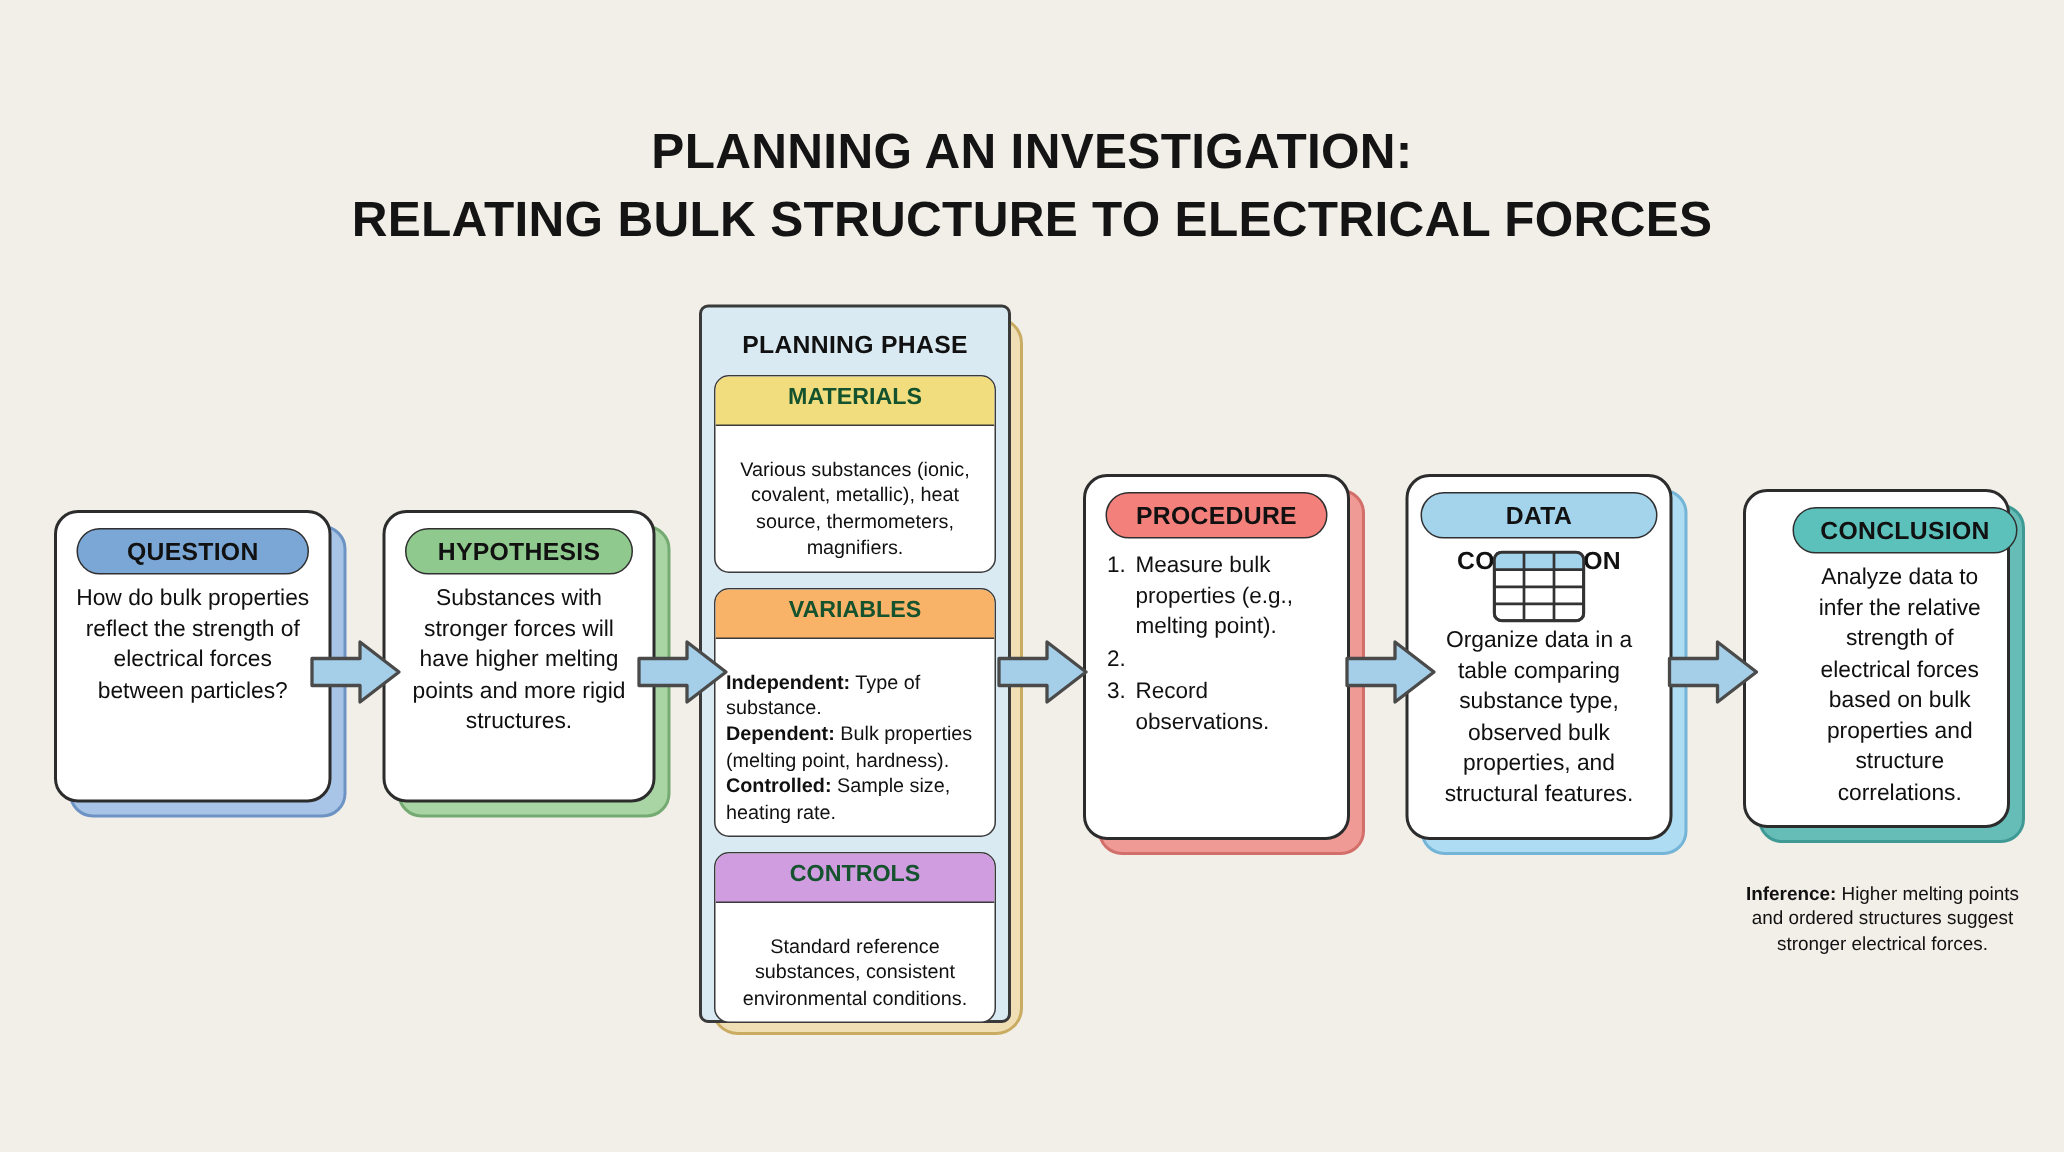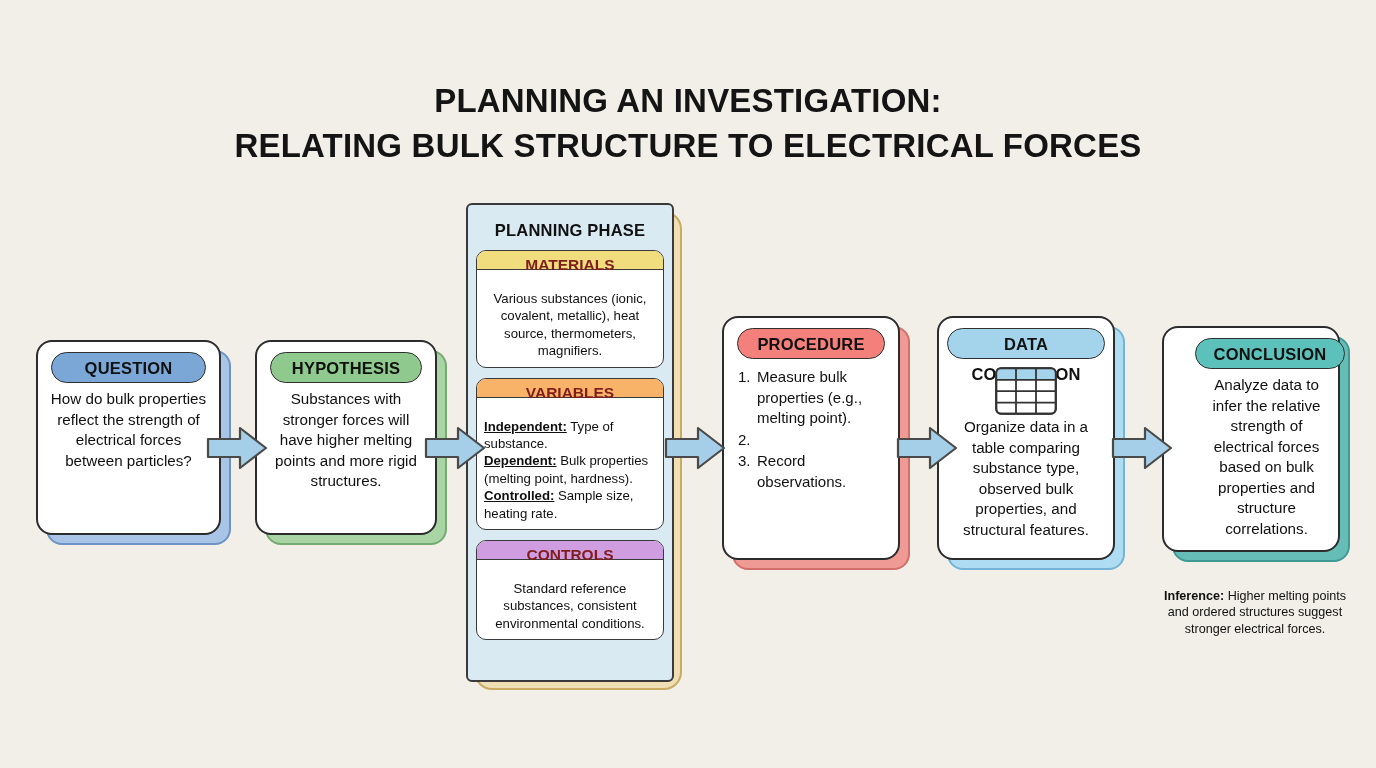--- a/index.html
+++ b/index.html
@@ -108,33 +108,33 @@
     background: #ffffff;
     border: 1.6px solid #3a3a3a;
     border-radius: 10px;
     overflow: hidden;
   }
   .subcard-header {
     text-align: center;
     font-size: 15.5px;
     font-weight: bold;
     line-height: 28px;
-    height: 19px;
+    height: 33px;
     border-bottom: 1.6px solid #3a3a3a;
-    color: #7f1d1d;
+    color: #14532d;
   }
   .subcard-body {
     padding: 20px 7px 7px 7px;
     font-size: 13.2px;
     line-height: 17.4px;
     text-align: center;
     color: #101010;
   }
   .subcard-body.left { text-align: left; }
-  .subcard-body b { font-weight: bold; text-decoration: underline; }
+  .subcard-body b { font-weight: bold; }
 
   
   .proc-list {
     padding: 8px 10px 8px 14px;
     font-size: 15px;
     line-height: 20.5px;
     text-align: left;
   }
   .proc-item {
     display: flex;

